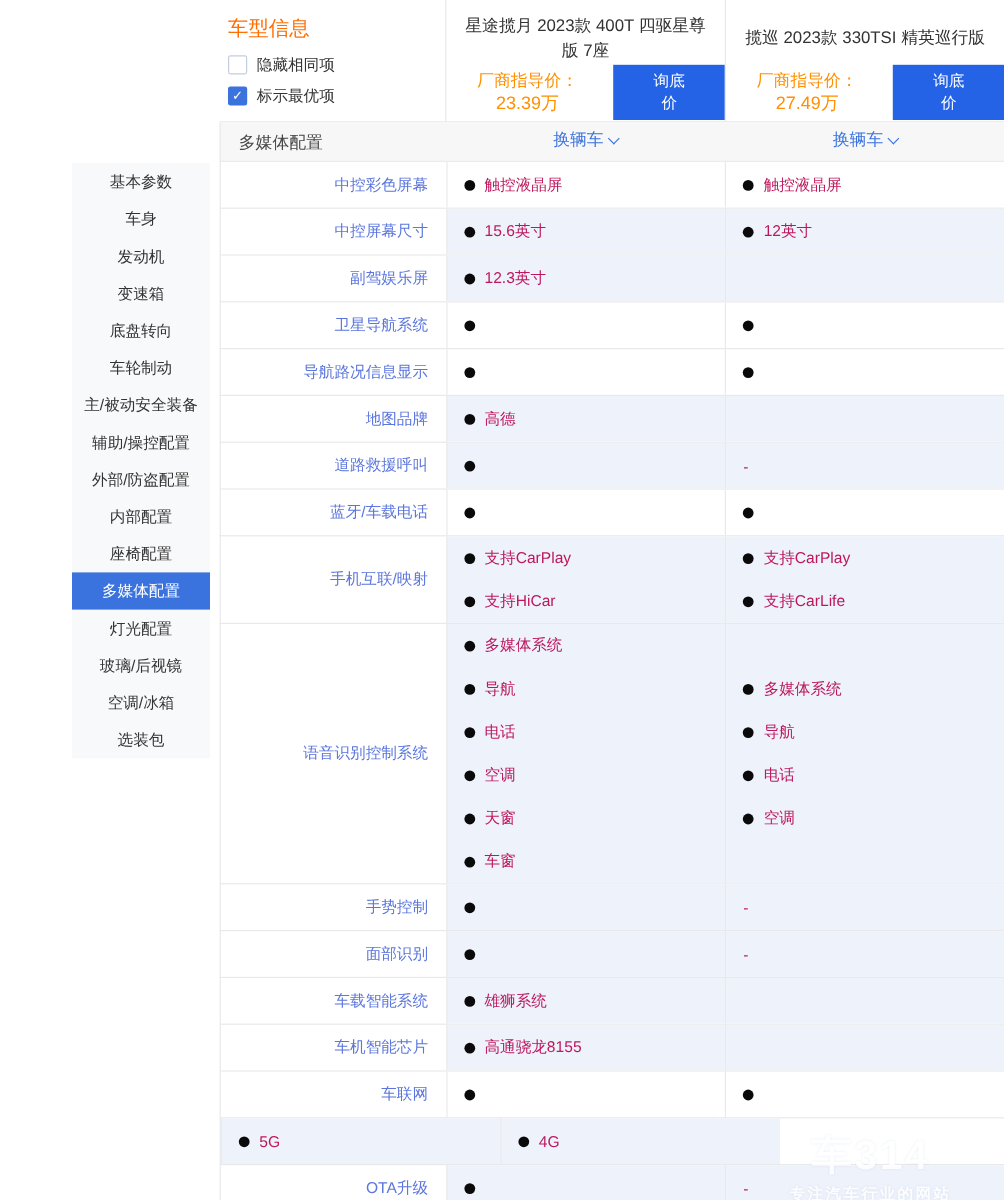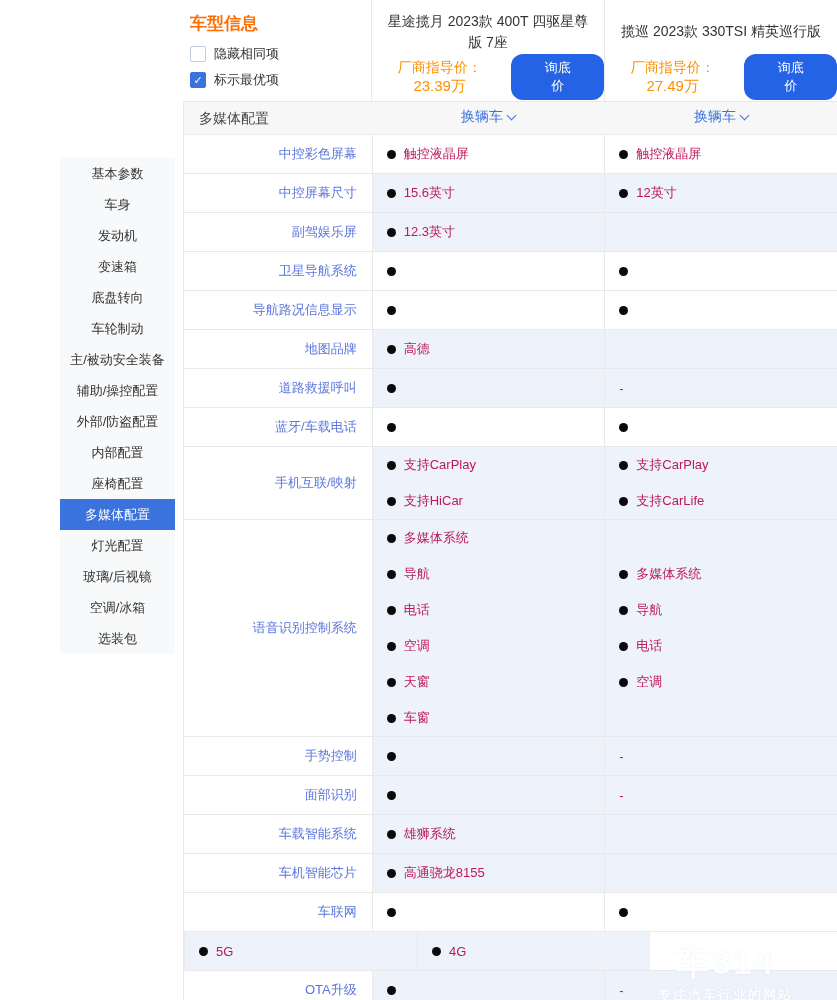--- a/index.html
+++ b/index.html
@@ -2,38 +2,38 @@
 <html><head>
 <meta charset="utf-8">
 <style>
   * { margin:0; padding:0; box-sizing:border-box; }
   html,body { width:837px; height:1000px; }
   body {
     position:relative; overflow:hidden; background:#fff;
     font-family:"Liberation Sans","DejaVu Sans",sans-serif; color:#333;
   }
   
-  .sidebar { position:absolute; left:60px; top:158px; width:115px; background:#f8f9fa; }
+  .sidebar { position:absolute; left:60px; top:136px; width:115px; background:#f8f9fa; }
   .side-item { height:31px; line-height:31px; text-align:center; font-size:13px; color:#333; cursor:pointer; white-space:nowrap; }
   .side-item.sel { background:#3b73de; color:#fff; }
   
   .main { position:absolute; left:183px; top:0; width:654px; }
   .hdr { display:flex; height:102px; border-bottom:1px solid #e9e9e9; }
   .hlab { width:188px; padding:12px 0 0 7px; }
   .hcar { width:233px; border-left:1px solid #e9e9e9; text-align:center; padding-top:10px; }
-  .htitle { font-size:17px; font-weight:bold; color:#ff6e00; margin-bottom:10px; }
+  .htitle { font-size:17px; font-weight:normal; color:#ff6e00; margin-bottom:10px; }
   .cbrow { display:flex; align-items:center; margin-bottom:8px; font-size:13px; color:#333; cursor:pointer; }
   .cb { width:16px; height:16px; border:1px solid #c2cee0; border-radius:2px; margin-right:8px; background:#fff; flex:none; }
   .cb.on { background:#3b73de; border-color:#3b73de; color:#fff; font-size:11px; line-height:14px; text-align:center; font-weight:bold; }
   .car-name { font-size:14px; color:#333; line-height:21px; padding:0 10px; height:43px;
               display:flex; align-items:center; justify-content:center; }
   .price-line { display:flex; align-items:center; justify-content:center; gap:4px; margin-top:1px; }
   .plabel, .pval { font-size:14px; color:#ff9000; white-space:nowrap; }
   .pval { font-size:15px; }
-  .inq-btn { background:#2563e6; color:#fff; border:none; border-radius:12px; font-size:13px;
+  .inq-btn { background:#2563e6; color:#fff; border:none; border-radius:0; font-size:13px;
              padding:5px 27px; cursor:pointer; font-family:inherit; }
   .switch { margin-top:8px; color:#3b73de; font-size:14px; display:flex; justify-content:center;
             align-items:center; gap:5px; cursor:pointer; }
   .chev { width:7px; height:7px; border-right:1.5px solid #3b73de; border-bottom:1.5px solid #3b73de;
           transform:rotate(45deg); margin-top:-4px; }
   
   .secbar { height:33px; line-height:32px; background:#f7f7f7; border-bottom:1px solid #ececec;
             border-left:1px solid #e9e9e9; font-size:14px; color:#454545; padding-left:15px; }
   
   .row { display:flex; border-bottom:1px solid #e9e9e9; border-left:1px solid #e9e9e9; }

